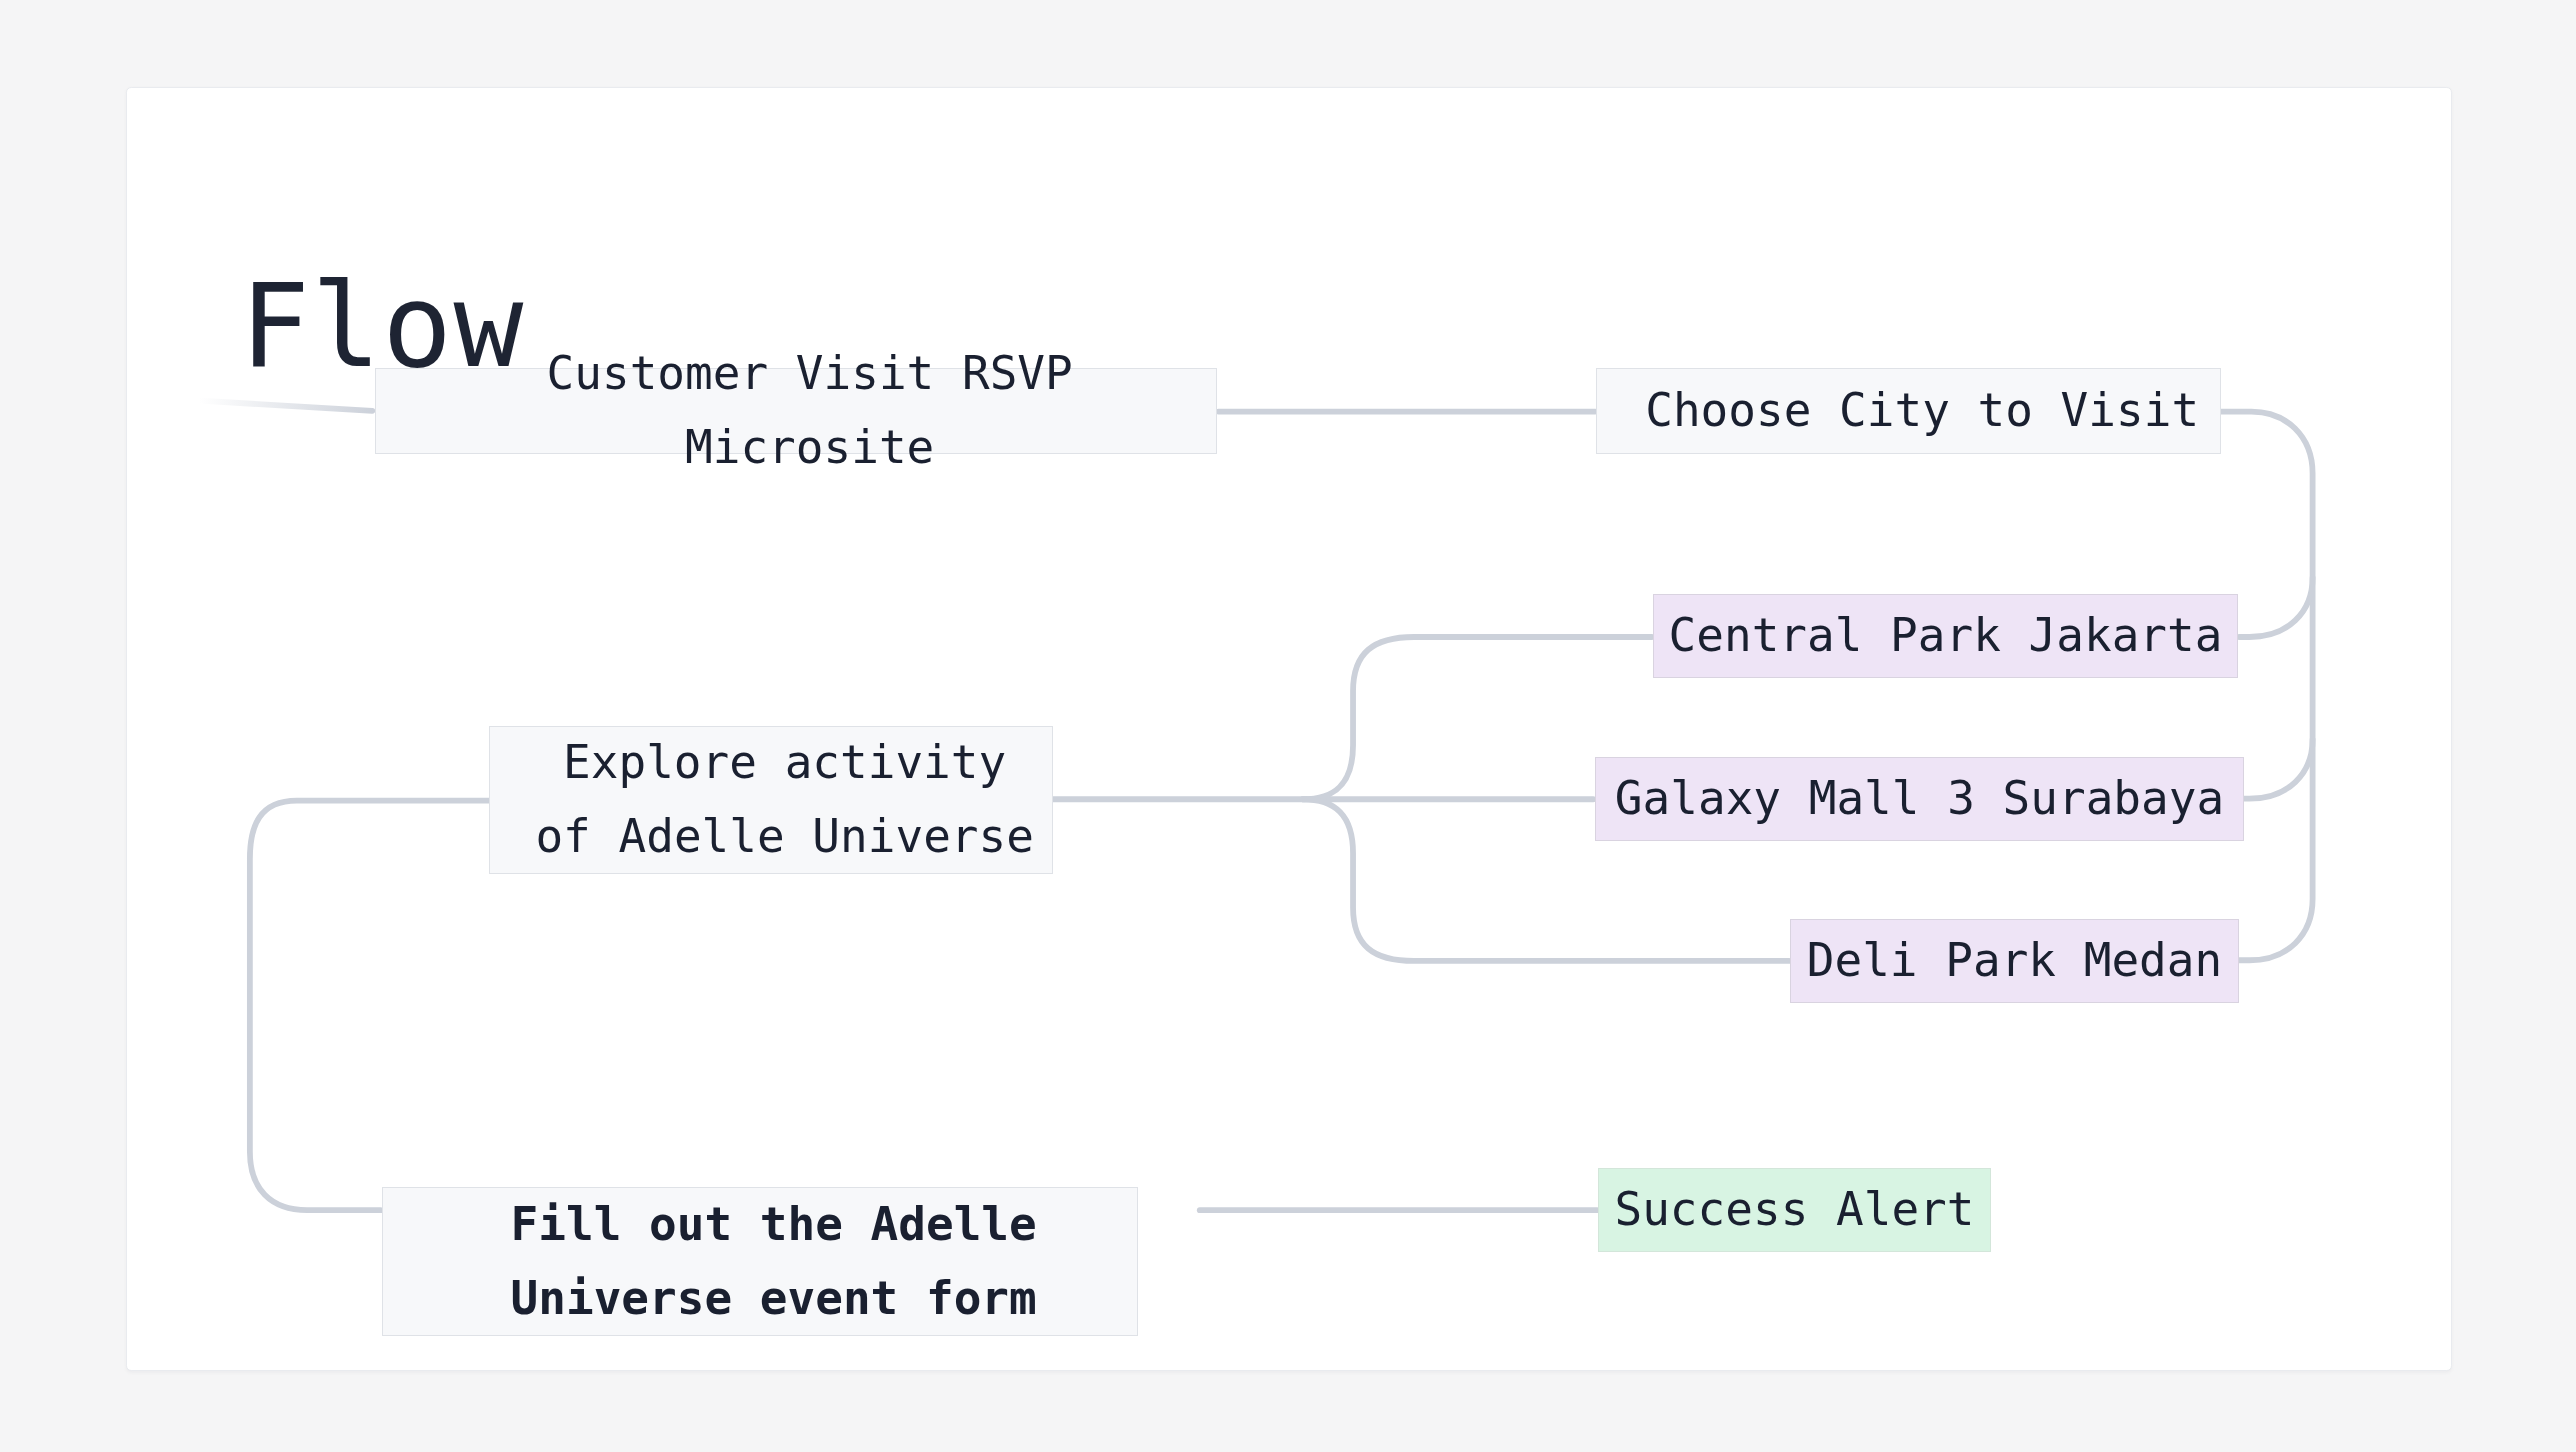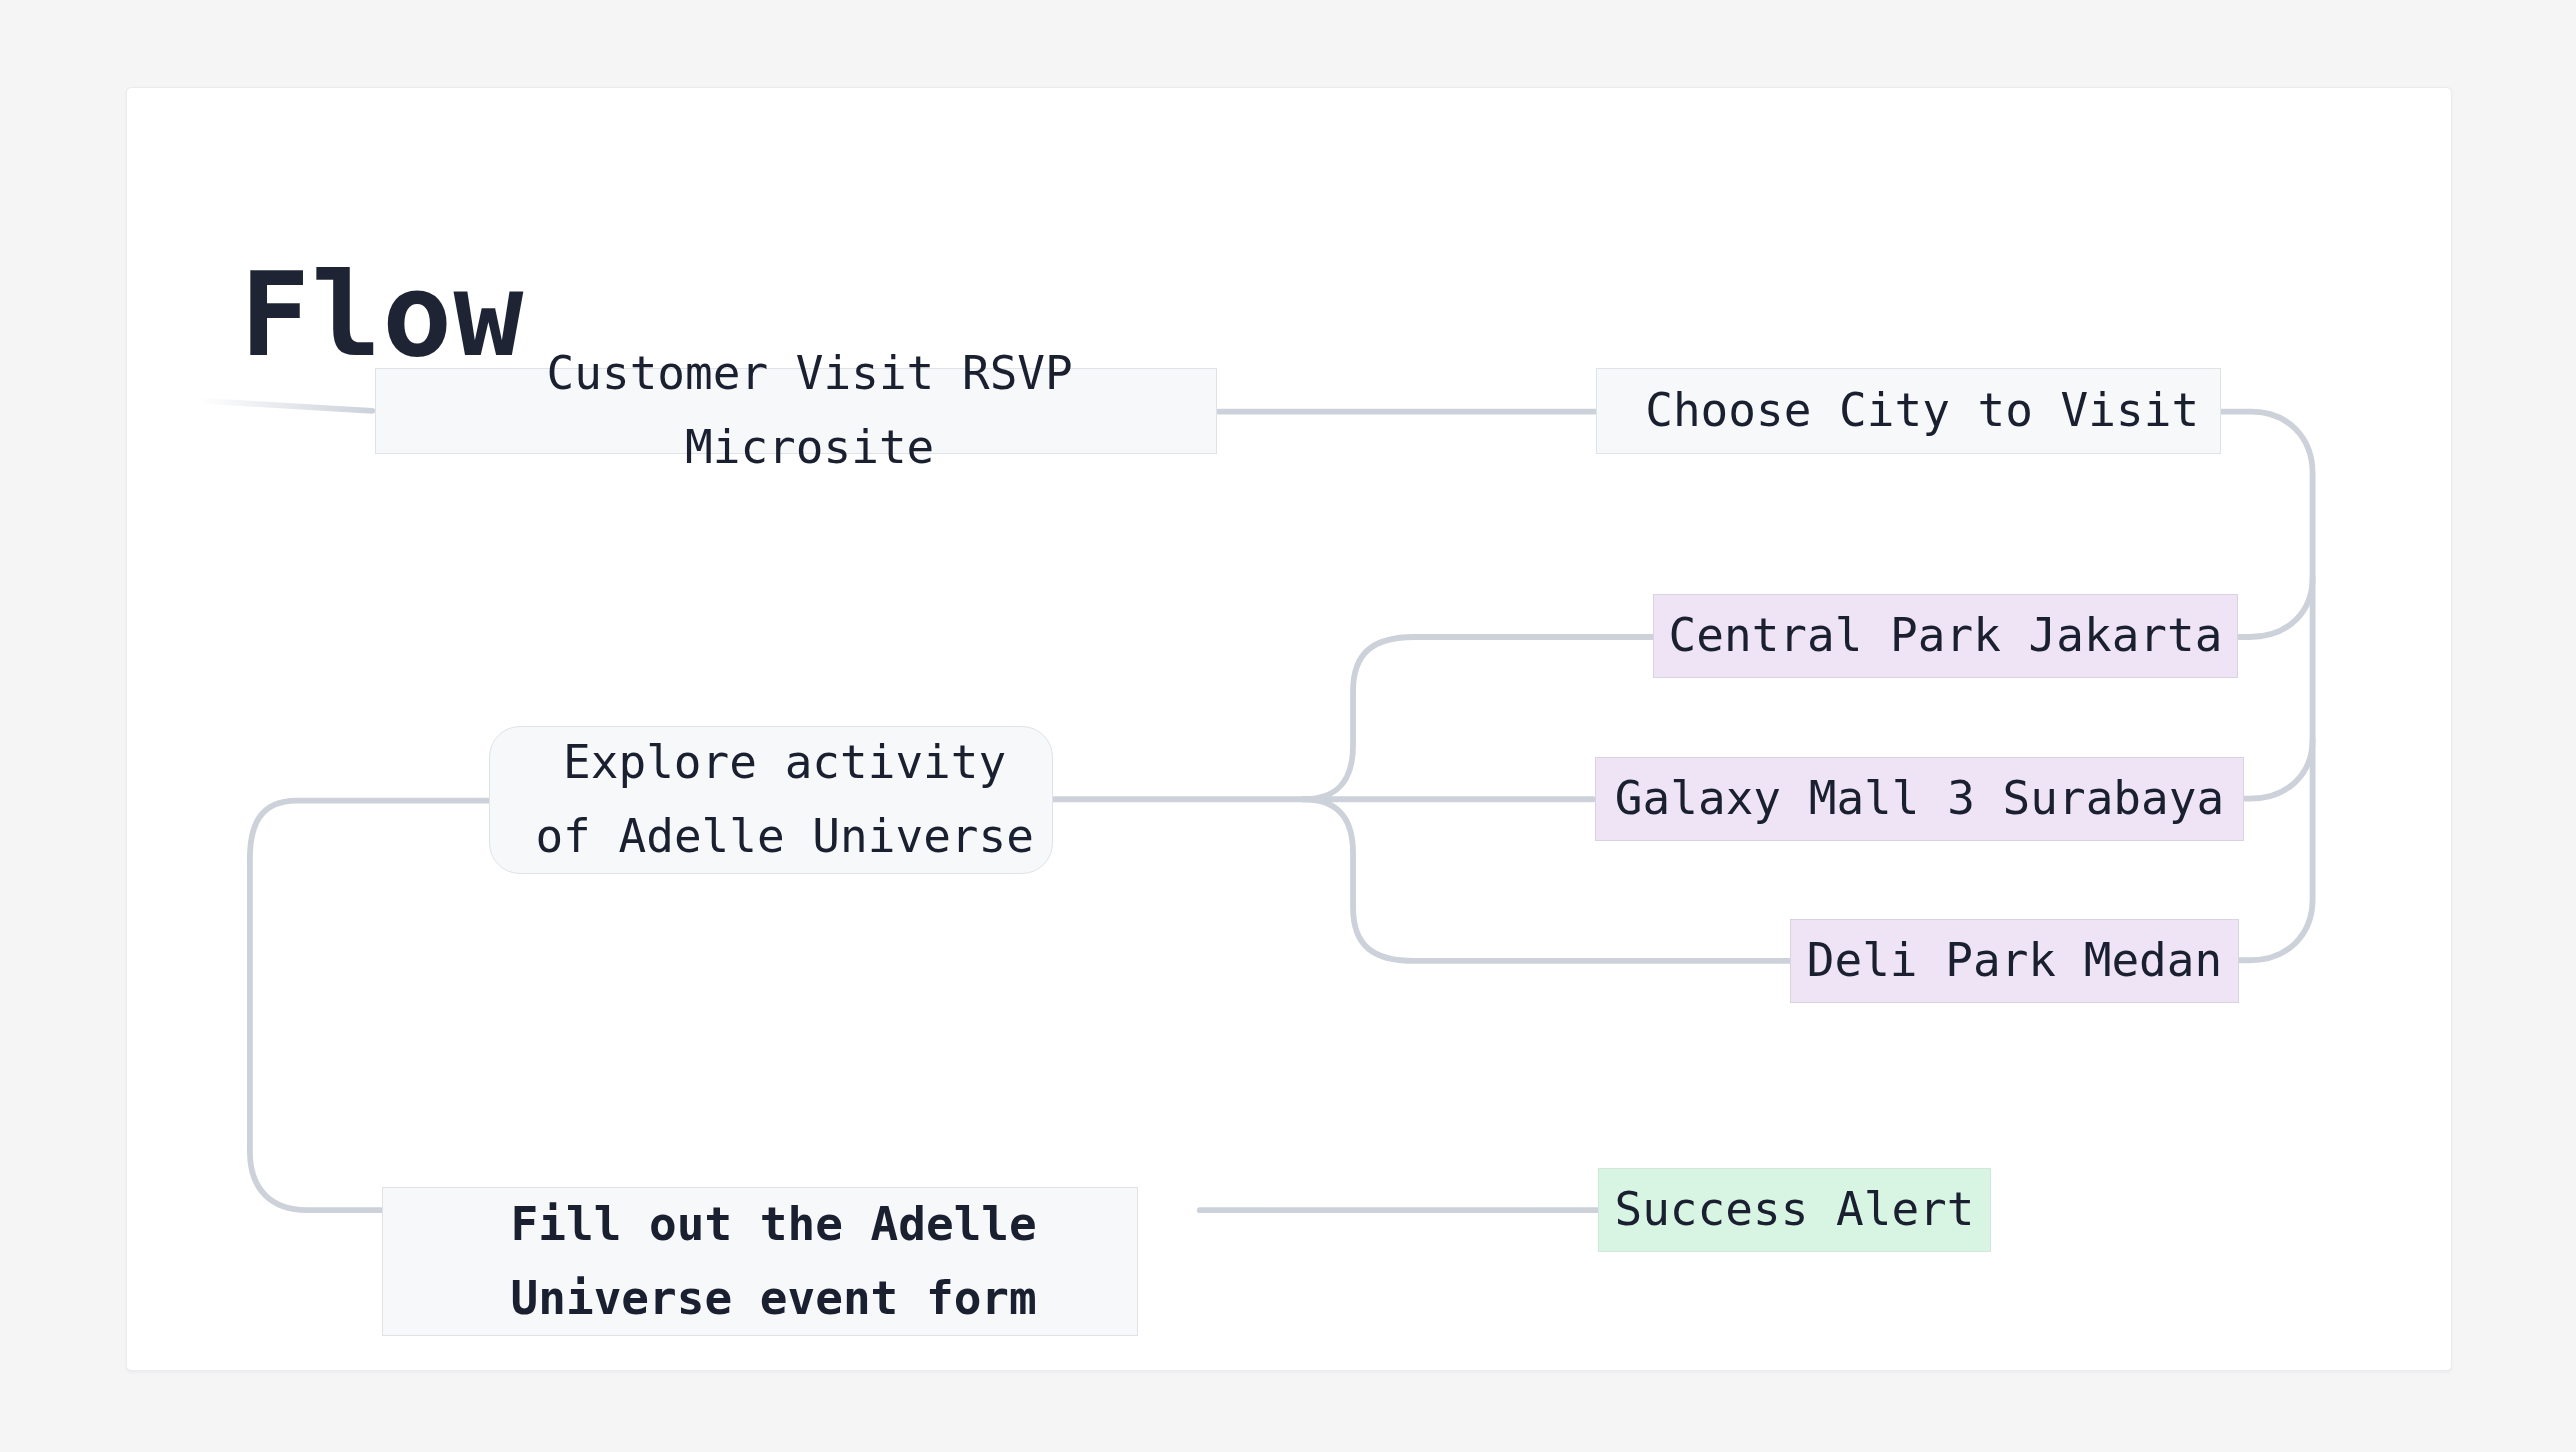--- a/index.html
+++ b/index.html
@@ -18,23 +18,23 @@
     width: 2324px;
     height: 1282px;
     background: #ffffff;
     border: 1.3px solid #e9ebef;
     border-radius: 5.2px;
     box-shadow: 0 1.3px 3.9px rgba(30,36,51,0.04);
   }
   .diagram-title {
     position: absolute;
     left: 240px;
-    top: 179px;
+    top: 190px;
     font-size: 116px;
-    font-weight: 700;
+    font-weight: 400;
     letter-spacing: 1.3px;
     color: #1e2433;
     line-height: 1;
     white-space: nowrap;
   }
   .edge-layer {
     position: absolute;
     left: 0;
     top: 0;
     width: 2576px;
@@ -90,18 +90,18 @@
 <div class="node node--default" style="left:375px;  top:368px;  width:842px; height:86px;">Customer Visit RSVP Microsite</div>
 
 <div class="node node--default" style="left:1596px; top:368px;  width:625px;  height:86px;">Choose City to Visit</div>
 
 <div class="node node--city" style="left:1653px; top:594px;  width:585px;  height:84px;">Central Park Jakarta</div>
 
 <div class="node node--city" style="left:1595px; top:757px; width:649px; height:84px;">Galaxy Mall 3 Surabaya</div>
 
 <div class="node node--city" style="left:1790px; top:919px; width:449px;  height:84px;text-align:right;">Deli Park Medan</div>
 
-<div class="node node--default" style="left:489px;  top:726px; width:564px;  height:148px;border-radius:31px;">Explore activity of Adelle Universe</div>
+<div class="node node--default" style="left:489px;  top:726px; width:564px;  height:148px;">Explore activity of Adelle Universe</div>
 
 <div class="node node--default" style="left:382px;  top:1187px; width:756px; height:149px;font-weight:bold;">Fill out the Adelle Universe event form</div>
 
 <div class="node node--success" style="left:1598px; top:1168px; width:393px;  height:84px;">Success Alert</div>
 
 
 </body></html>

